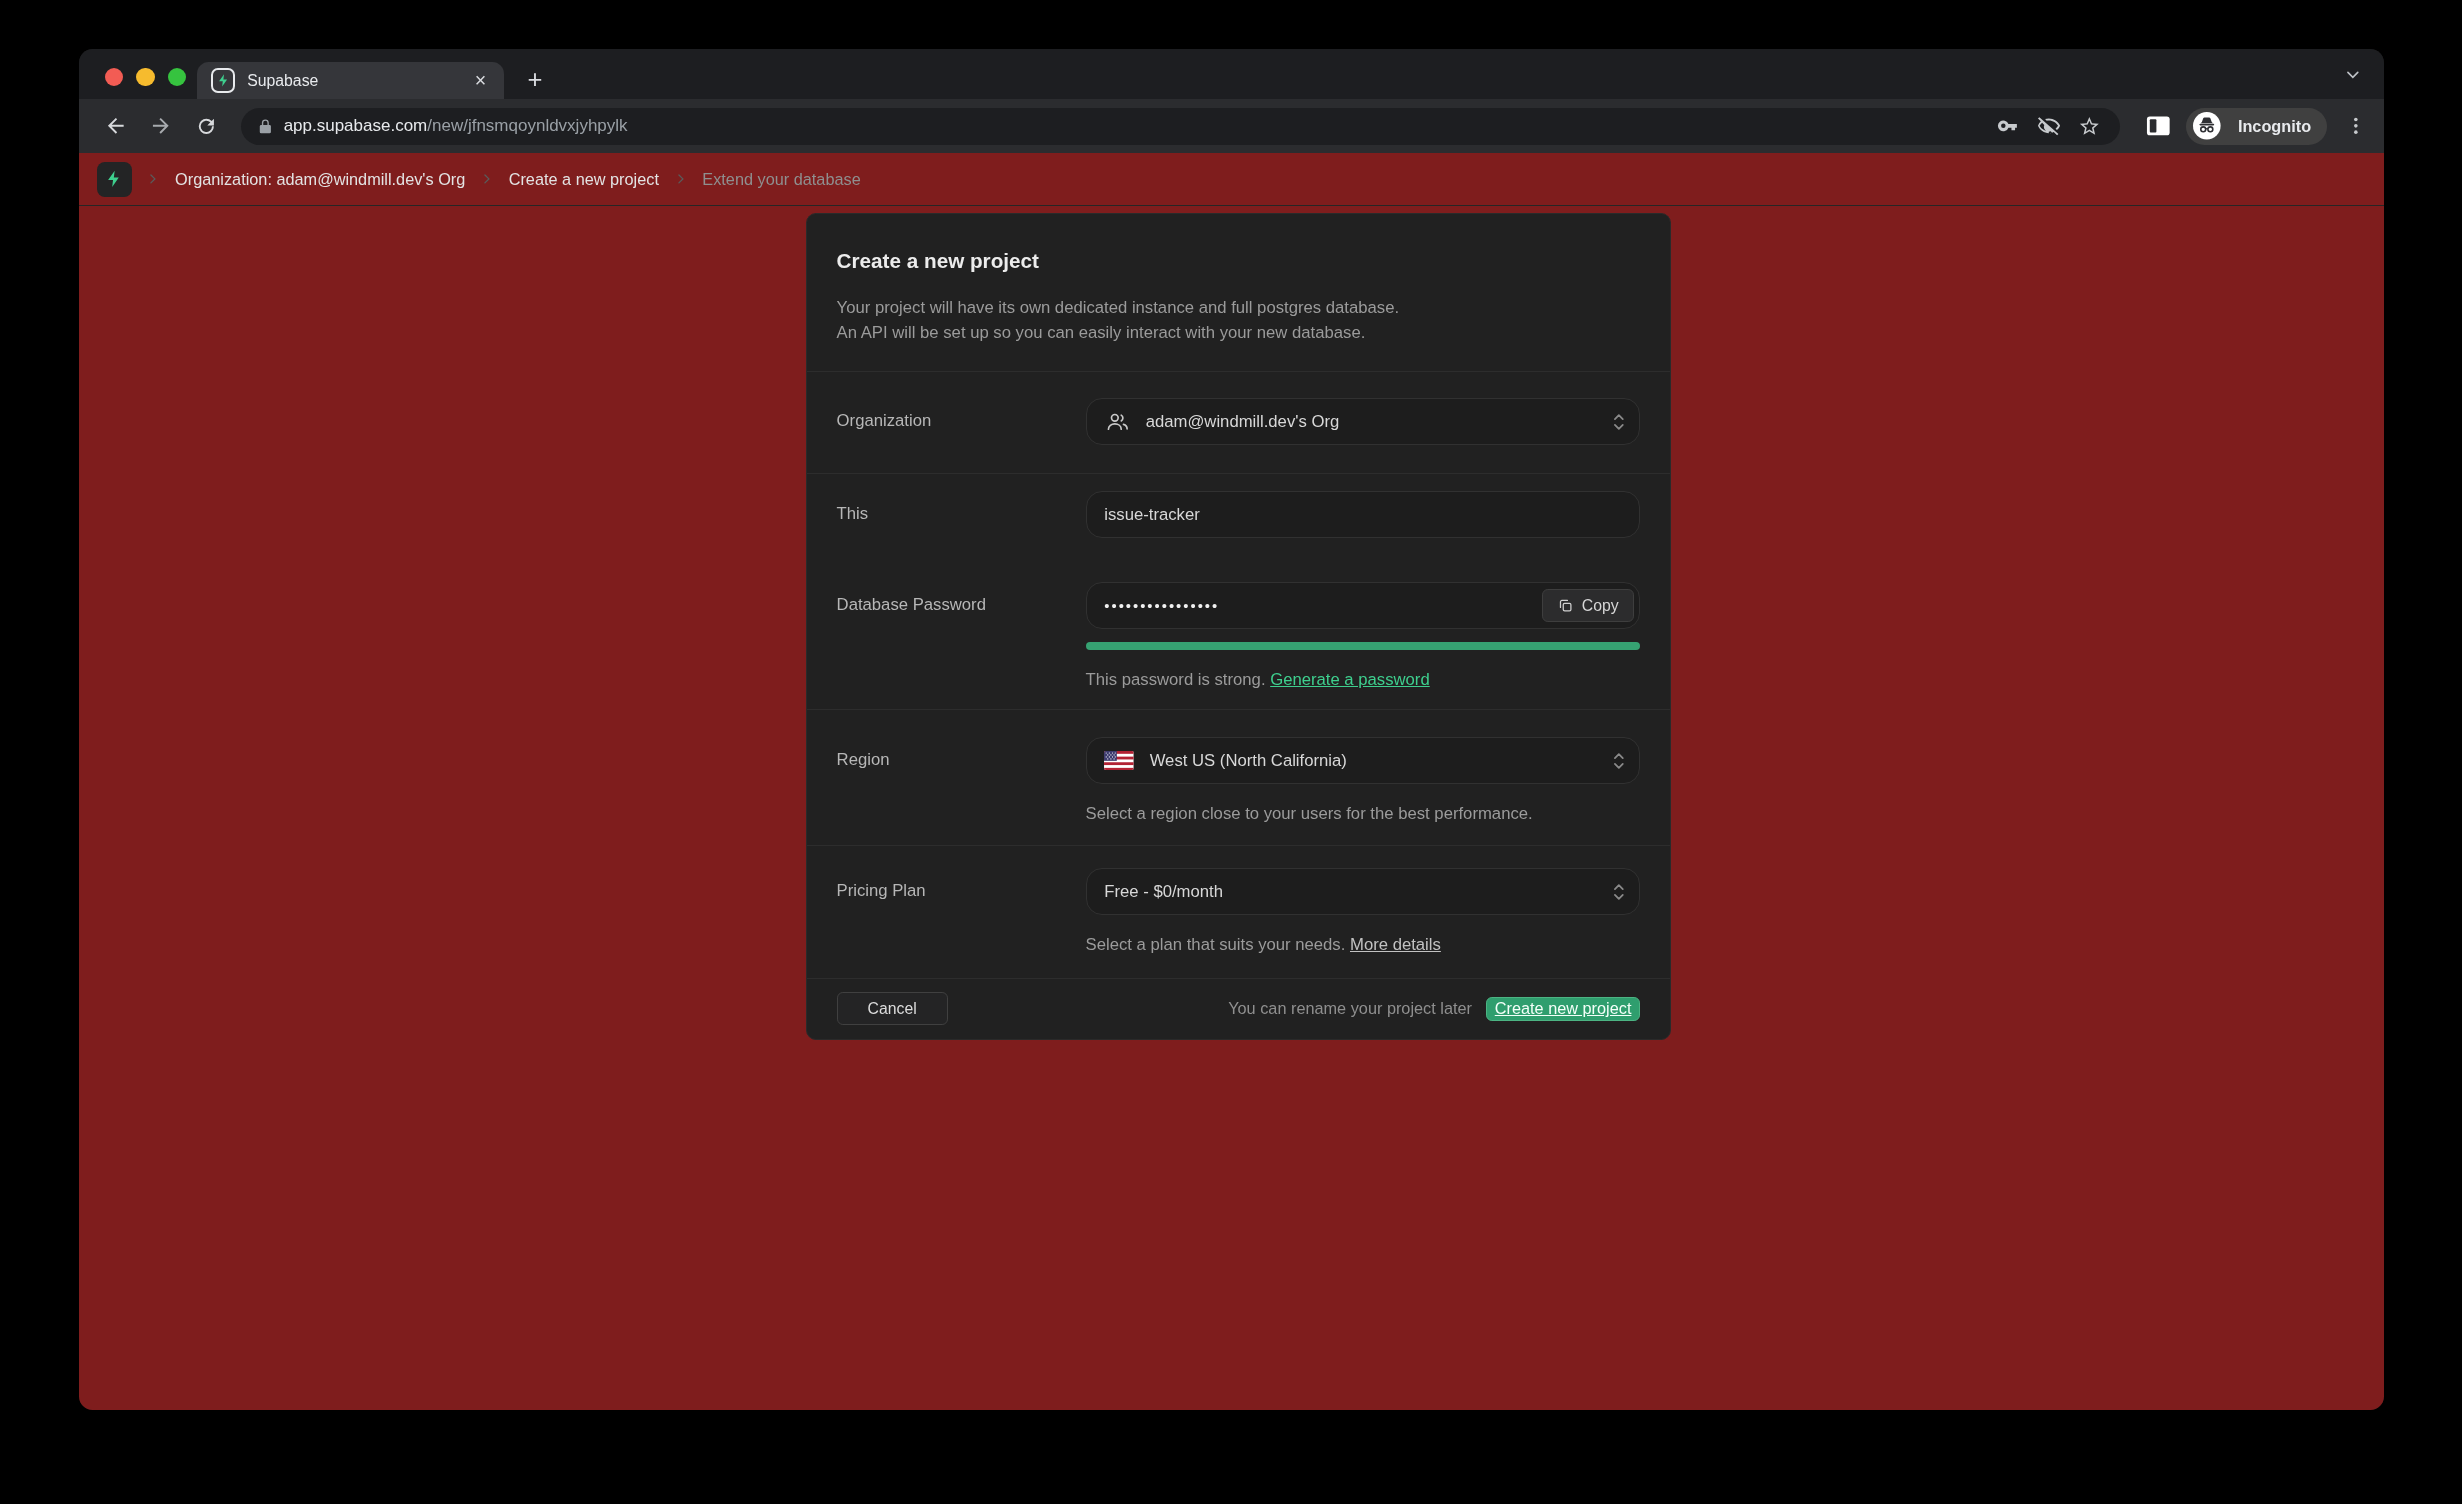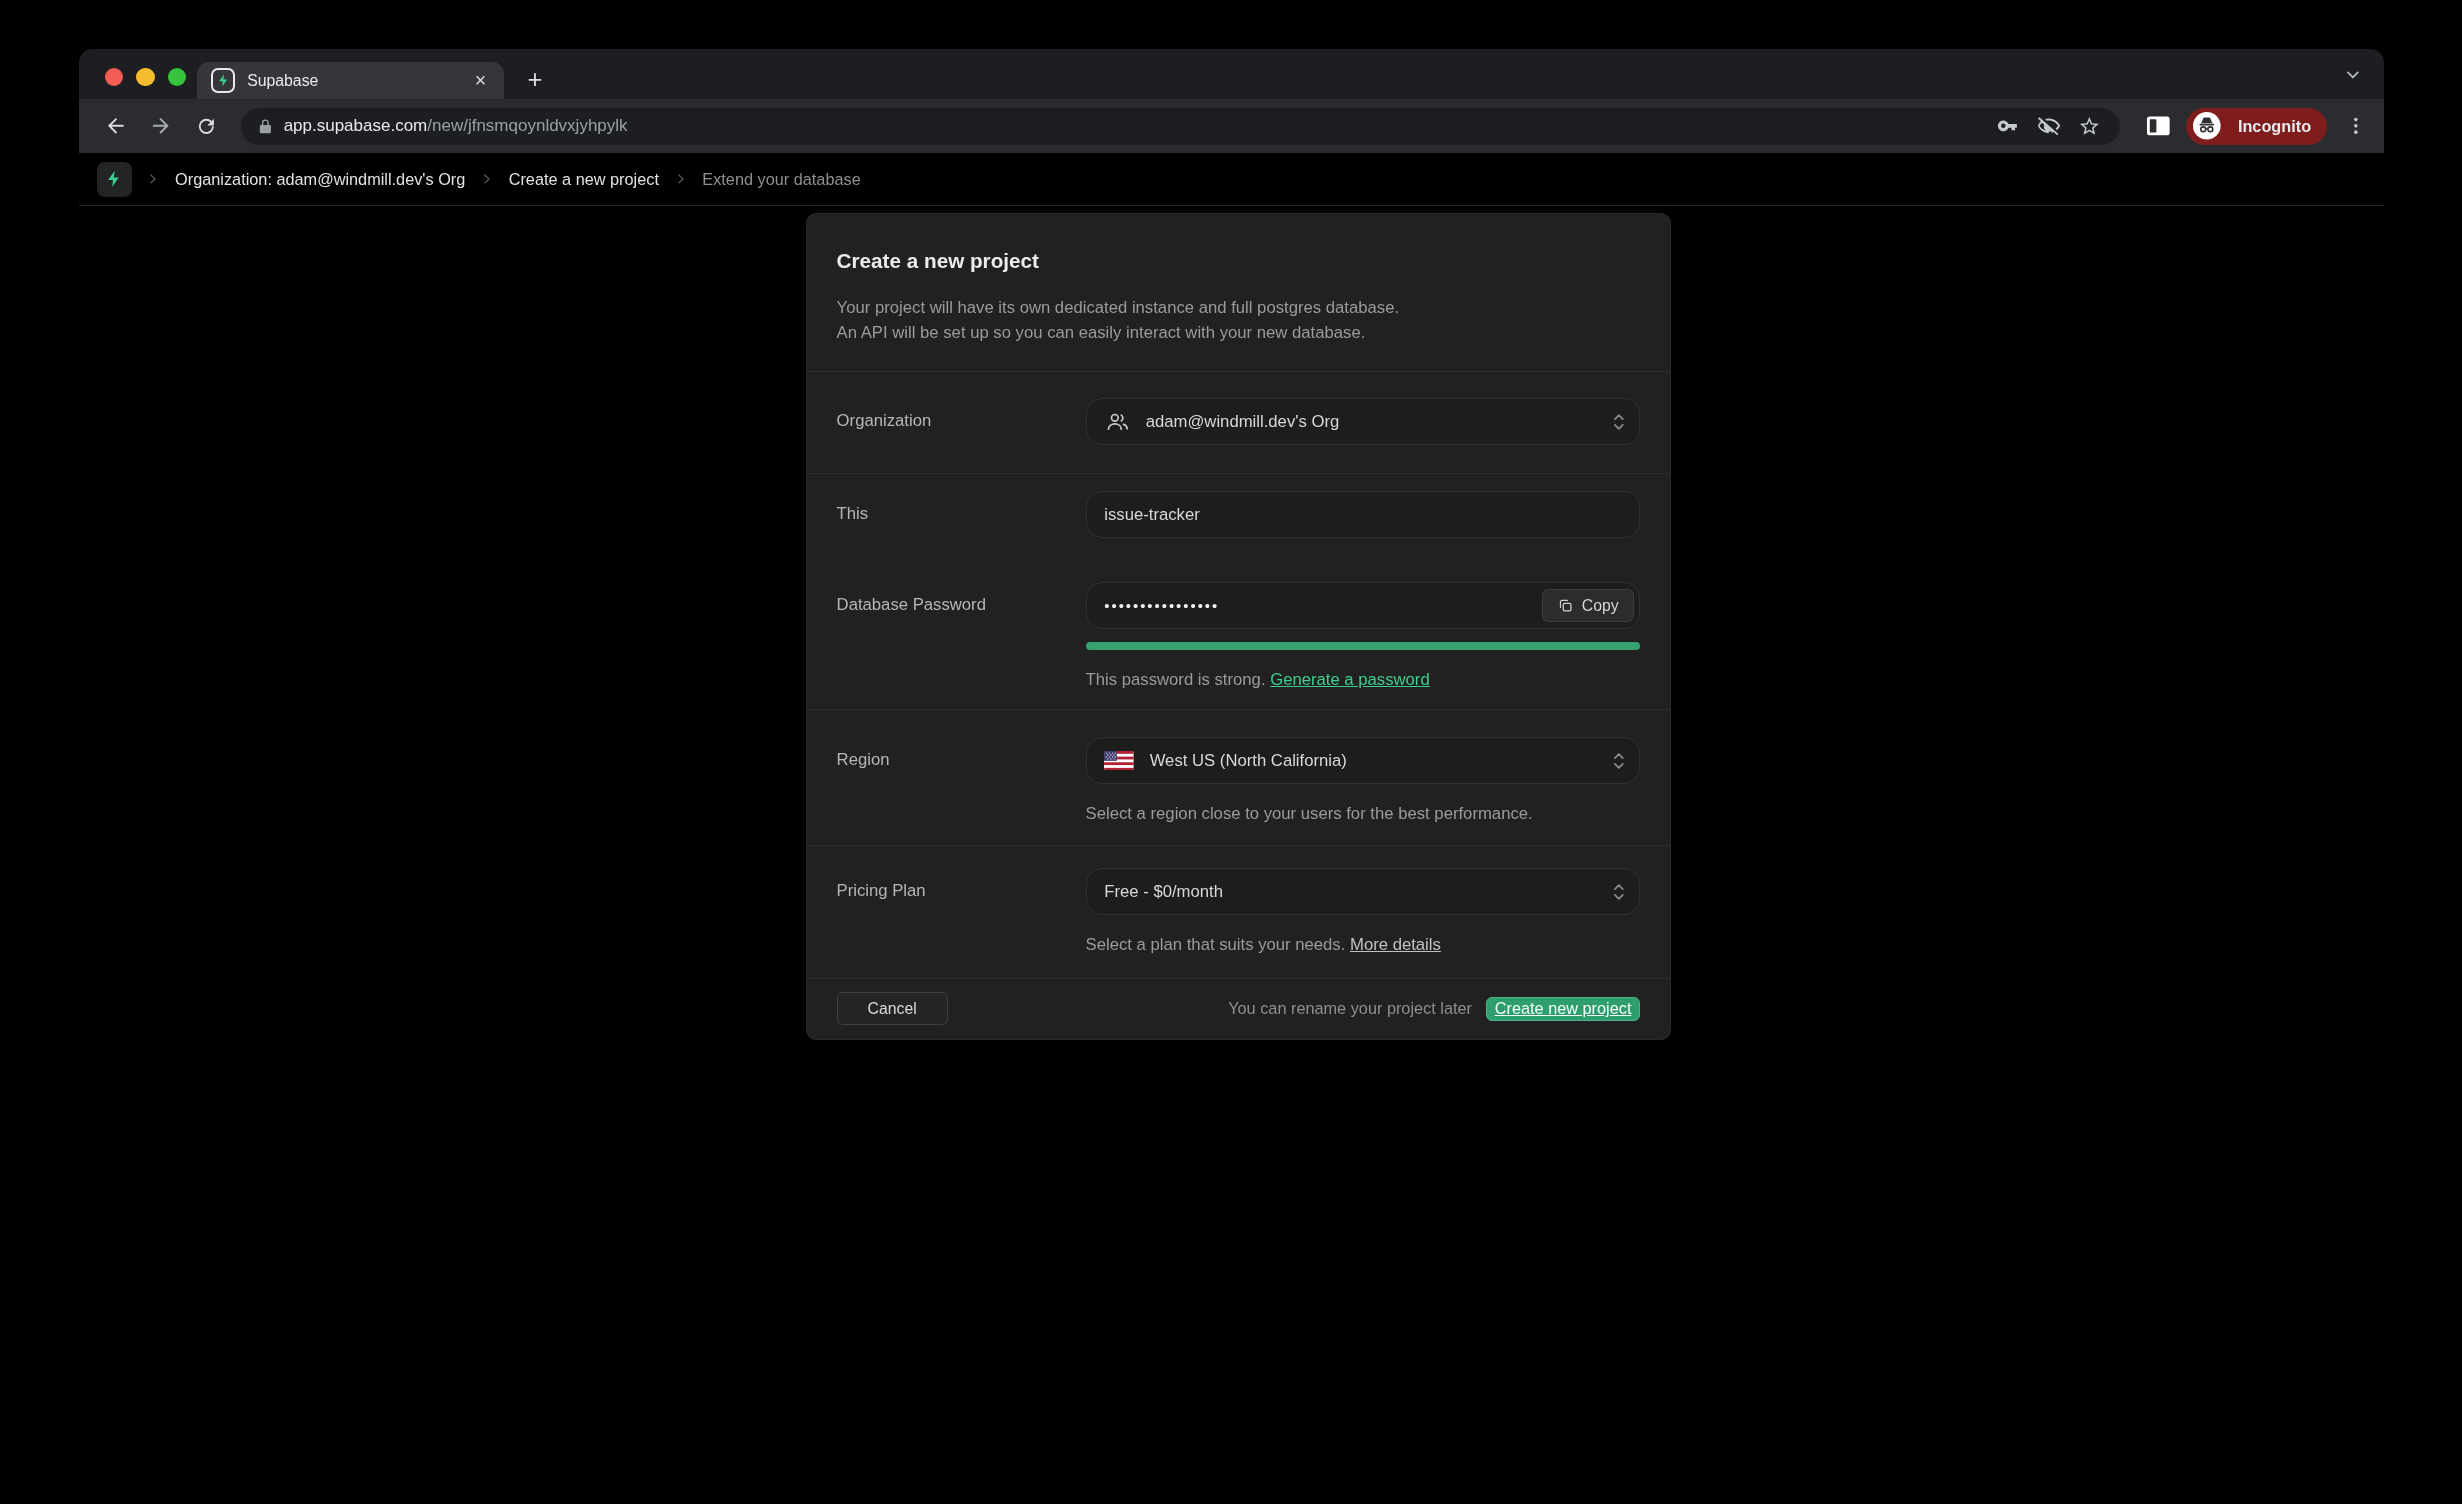--- a/index.html
+++ b/index.html
@@ -26,27 +26,27 @@
 
   
   .toolbar { height:54px; background:#2b2c2f; display:flex; align-items:center; padding:0 17.7px; gap:5.9px; }
   .nav-btn { width:39px; height:39px; display:flex; align-items:center; justify-content:center; border-radius:50%; }
   .omnibox { flex:1; height:37px; background:#1d1e21; border-radius:18.7px; margin:0 9.9px;
     display:flex; align-items:center; padding:0 15.8px; gap:9.9px; }
   .url-text { flex:1; font-size:17px; white-space:nowrap; overflow:hidden; }
   .url-domain { color:#e8eaed; } .url-path { color:#9aa0a6; }
   .omni-icons { display:flex; align-items:center; gap:17.7px; padding-right:3.9px; }
   .panel-icon { margin:0 9.9px; }
-  .incognito-pill { height:37px; background:#7f1d1d; border-radius:18.7px; display:flex;
+  .incognito-pill { height:37px; background:#404040; border-radius:18.7px; display:flex;
     align-items:center; gap:16px; padding:0 15.8px 0 5.9px; }
   .incognito-label { color:#e8eaed; font-size:16.3px; font-weight:bold; }
   .menu-dots { margin-left:11.8px; }
 
   
-  .page { position:relative; height:1257px; background:#000000; }
+  .page { position:relative; height:1257px; background:#7f1d1d; }
   .appbar { height:53px; display:flex; align-items:center; gap:13.8px; padding:0 17.7px;
     border-bottom:1px solid #262626; }
   .logo-btn { width:35px; height:35px; border-radius:7.9px; background:#232425;
     display:flex; align-items:center; justify-content:center; }
   .crumb { font-size:16.3px; color:#e3e3e3; white-space:nowrap; }
   .crumb.dim { color:#8f8f8f; }
   .crumb-sep { display:flex; align-items:center; }
 
   
   .card { position:absolute; left:727px; top:60px; width:865px; background:#212121;

